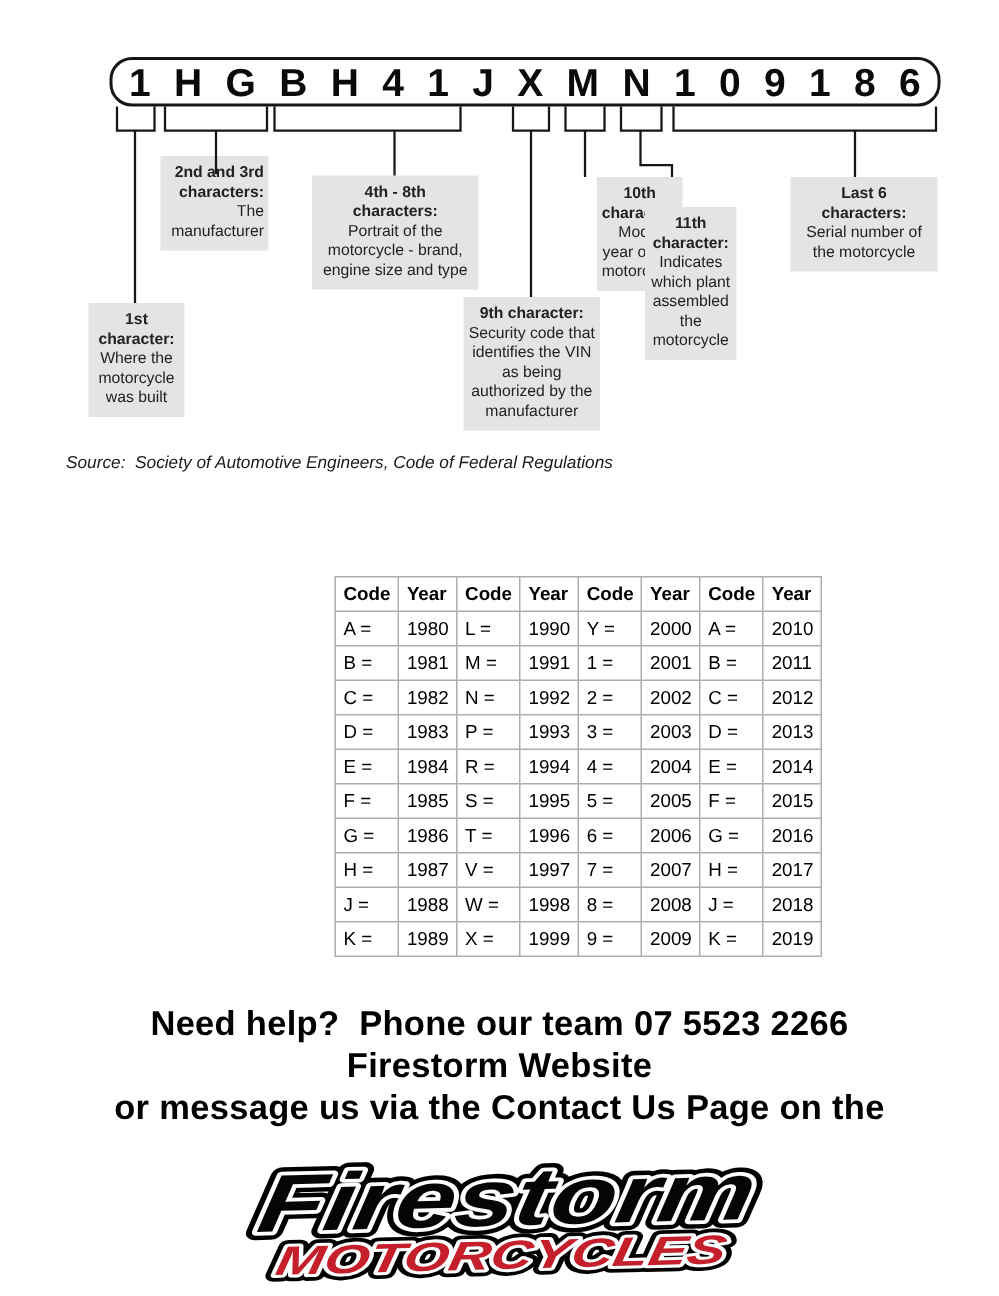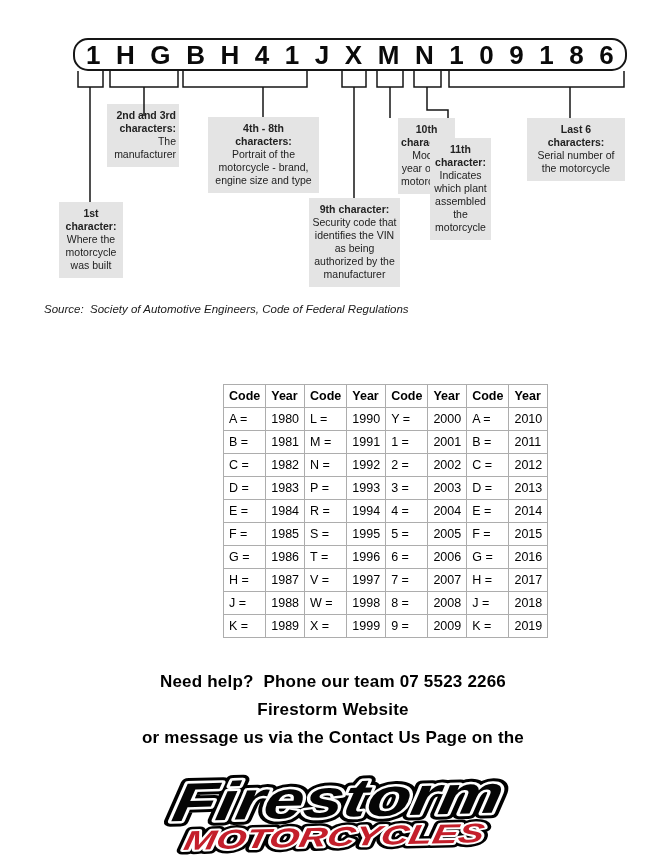--- a/index.html
+++ b/index.html
@@ -43,21 +43,21 @@
   .year-table th, .year-table td {
     border:1px solid #adadad; font-size:12.5px; color:#000;
     text-align:left; padding:4px 5px; height:15px; white-space:nowrap;
   }
   .year-table th { font-weight:bold; width:26px; }
   .year-table td { font-weight:normal; width:26px; }
 
   
   .help {
     position:absolute; left:0; right:0; top:668px; text-align:center;
-    font-weight:bold; font-size:17px; line-height:28px; color:#000;
+    font-weight:bold; font-size:23px; line-height:28px; color:#000;
   }
   .help-line { white-space:pre; letter-spacing:0.2px; }
 
   
   .logo-wrap {
     position:absolute; left:0; right:0; top:770px;
     display:flex; justify-content:center;
   }
   .logo-svg { overflow:visible; }
   .logo-text {

